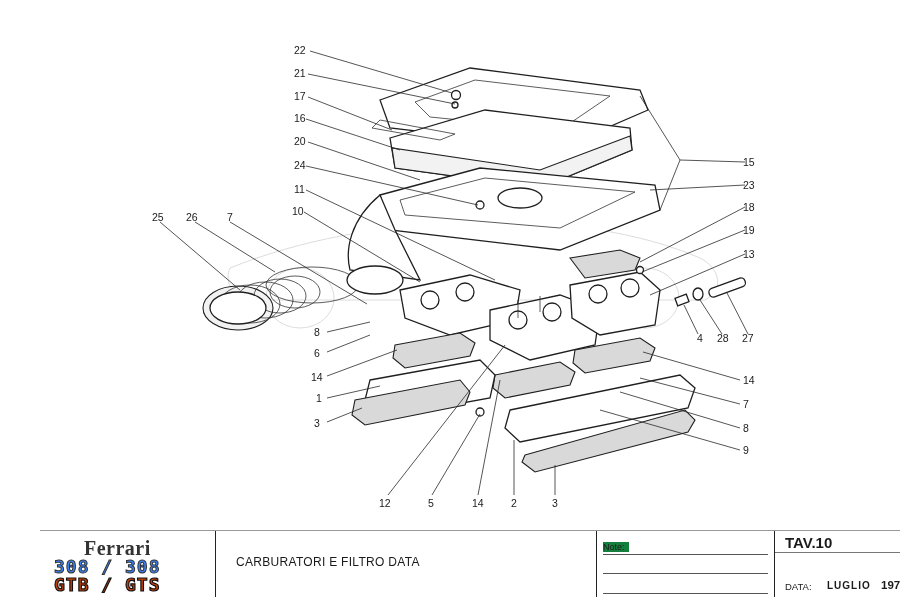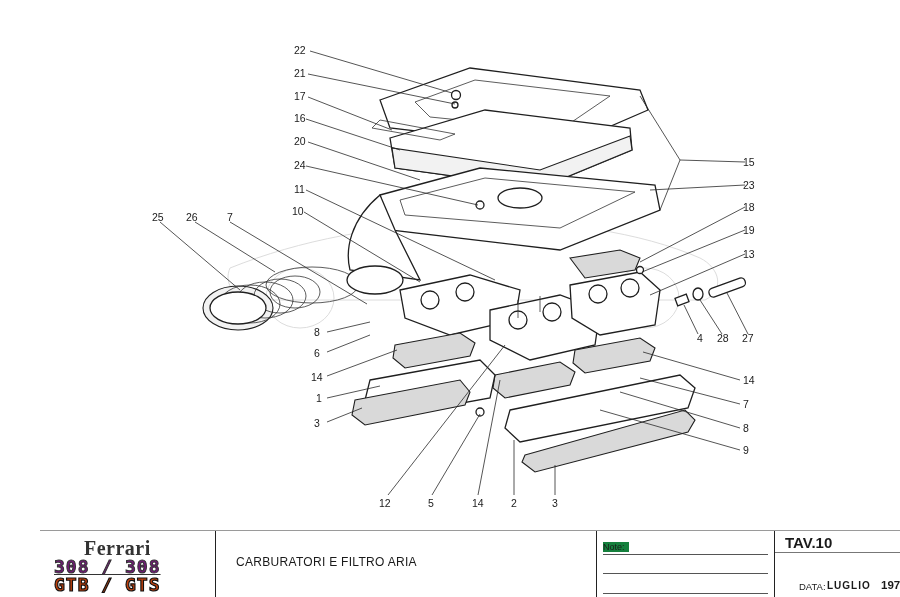--- a/index.html
+++ b/index.html
@@ -14,32 +14,32 @@
   .ghost { stroke: #d8d8d8; stroke-width: 0.9; fill: none; }
 
   #title-block { position: absolute; left: 0; top: 530px; width: 900px; height: 67px; border-top: 1px solid #9a9a9a; margin-left: 40px; }
   .tb-cell { position: absolute; top: 0; height: 67px; }
   #tb-logo { left: 0; width: 175px; border-right: 1.5px solid #222; }
   #tb-title { left: 176px; width: 380px; border-right: 1px solid #222; }
   #tb-notes { left: 557px; width: 177px; border-right: 1px solid #222; }
   #tb-meta { left: 735px; width: 165px; }
   .brand { position: absolute; left: 44px; top: 6px; font-family: "Liberation Serif", serif; font-weight: bold; font-size: 20px; letter-spacing: 0.5px; color: #333; }
   .model-row { position: absolute; left: 14px; font-family: "DejaVu Sans Mono", monospace; font-weight: bold; font-size: 18px; letter-spacing: 1px; line-height: 18px; }
-  .model-outline { color: #701a75; text-decoration: underline; -webkit-text-stroke: 1px #333; }
+  .model-outline { color: #3b82f6; -webkit-text-stroke: 1px #333; }
   .model-solid { color: #c2410c; -webkit-text-stroke: 1.2px #111; }
   #tb-title-text { position: absolute; left: 20px; top: 24px; font-size: 12px; letter-spacing: 0.3px; }
   .note-line { position: absolute; left: 6px; right: 6px; height: 18px; border-bottom: 1px solid #555; }
   .note-label { position: absolute; left: 6px; top: 11px; font-size: 9px; background: #15803d; padding-right: 4px; }
   .meta-row { position: absolute; left: 0; width: 165px; border-bottom: 1px solid #777; text-decoration: underline; }
   #tav { top: 0; height: 21px; }
   #tav span { position: absolute; left: 10px; top: 3px; font-size: 15px; font-weight: bold; }
   #esp { top: 22px; height: 21px; }
   #esp span { position: absolute; left: 10px; top: 5px; font-size: 9.5px; }
   #data-row { top: 44px; height: 22px; border-bottom: none; }
-  #data-label { position: absolute; left: 24px; top: 6px; font-size: 9.5px; }
+  #data-label { position: absolute; left: 10px; top: 6px; font-size: 9.5px; }
   #data-month { position: absolute; left: 52px; top: 5px; font-size: 10px; font-weight: bold; letter-spacing: 1px; }
   #data-year { position: absolute; left: 106px; top: 4px; font-size: 11.5px; font-weight: bold; }
 </style>
 </head>
 <body>
 
 <svg id="drawing" viewBox="0 0 900 530" xmlns="http://www.w3.org/2000/svg">
 
   <g>
     <path class="ghost" d="M230 268 C300 240, 380 225, 470 222 C560 220, 640 232, 700 258 C720 268, 725 290, 705 300 L250 300 C232 296, 224 282, 230 268 Z"></path>
@@ -191,21 +191,21 @@
   </g>
 </svg>
 
 <div id="title-block">
   <div id="tb-logo" class="tb-cell">
     <div class="brand">Ferrari</div>
     <div class="model-row model-outline" style="top:27px;">308 / 308</div>
     <div class="model-row model-solid" style="top:45px;">GTB / GTS</div>
   </div>
   <div id="tb-title" class="tb-cell">
-    <div id="tb-title-text">CARBURATORI E FILTRO ARIA</div>
+    <div id="tb-title-text">CARBURATORI E FILTRO DATA</div>
   </div>
   <div id="tb-notes" class="tb-cell">
     <div class="note-line" style="top:5px;"></div>
     <div class="note-label">Note:</div>
     <div class="note-line" style="top:24px;"></div>
     <div class="note-line" style="top:44px;"></div>
   </div>
   <div id="tb-meta" class="tb-cell">
     <div id="tav" class="meta-row">
       <span>TAV.10</span>

